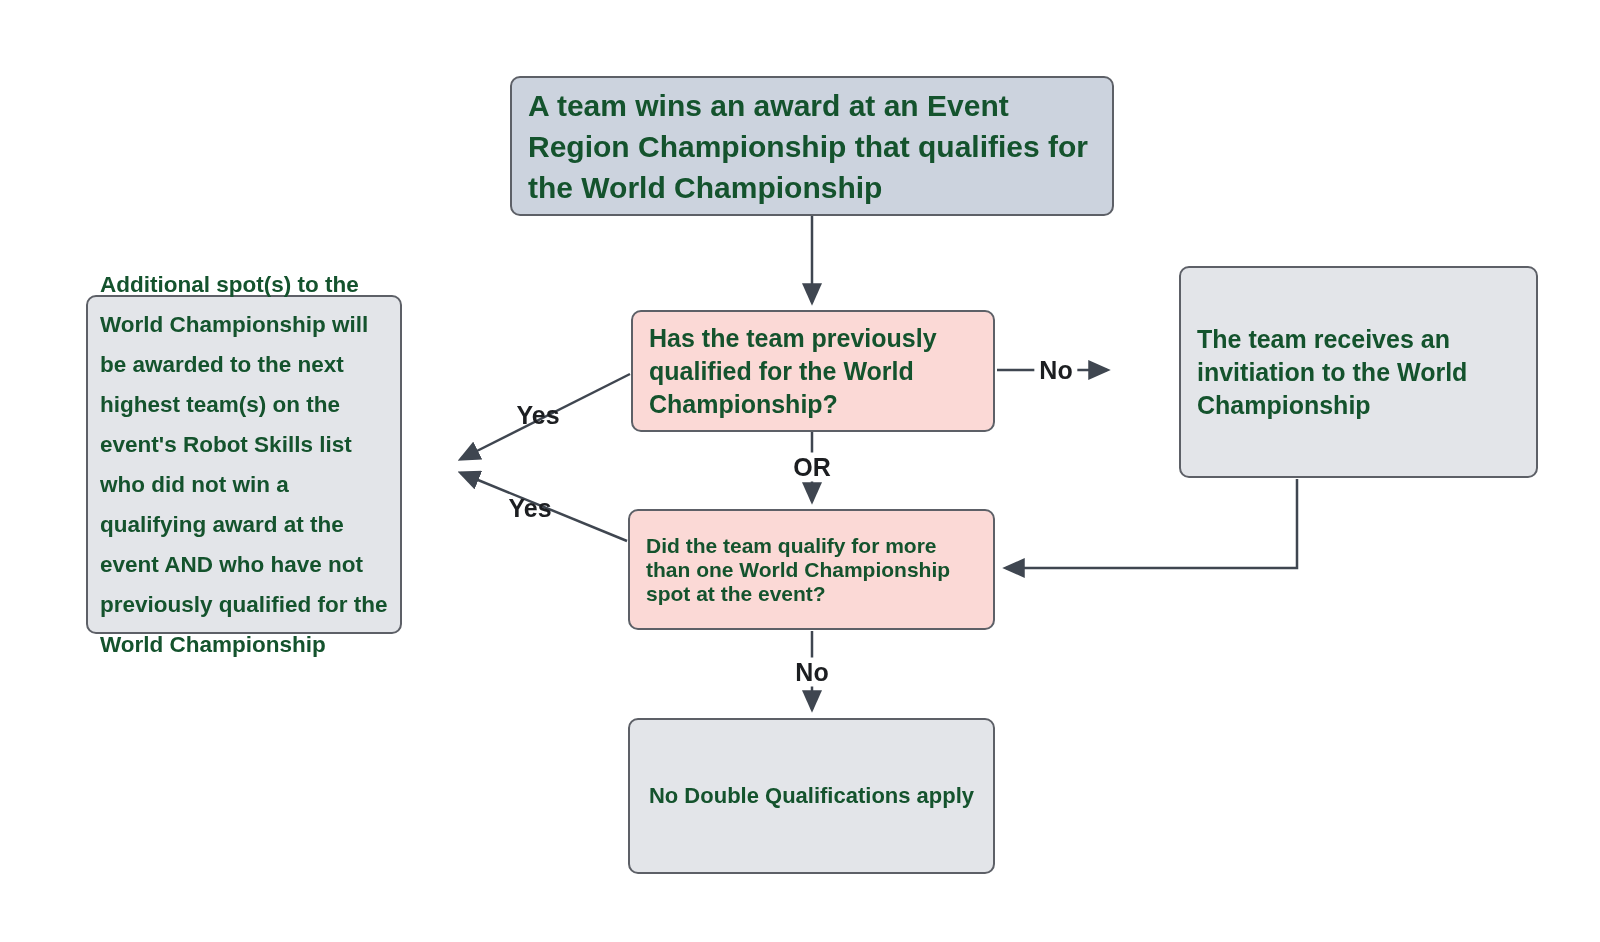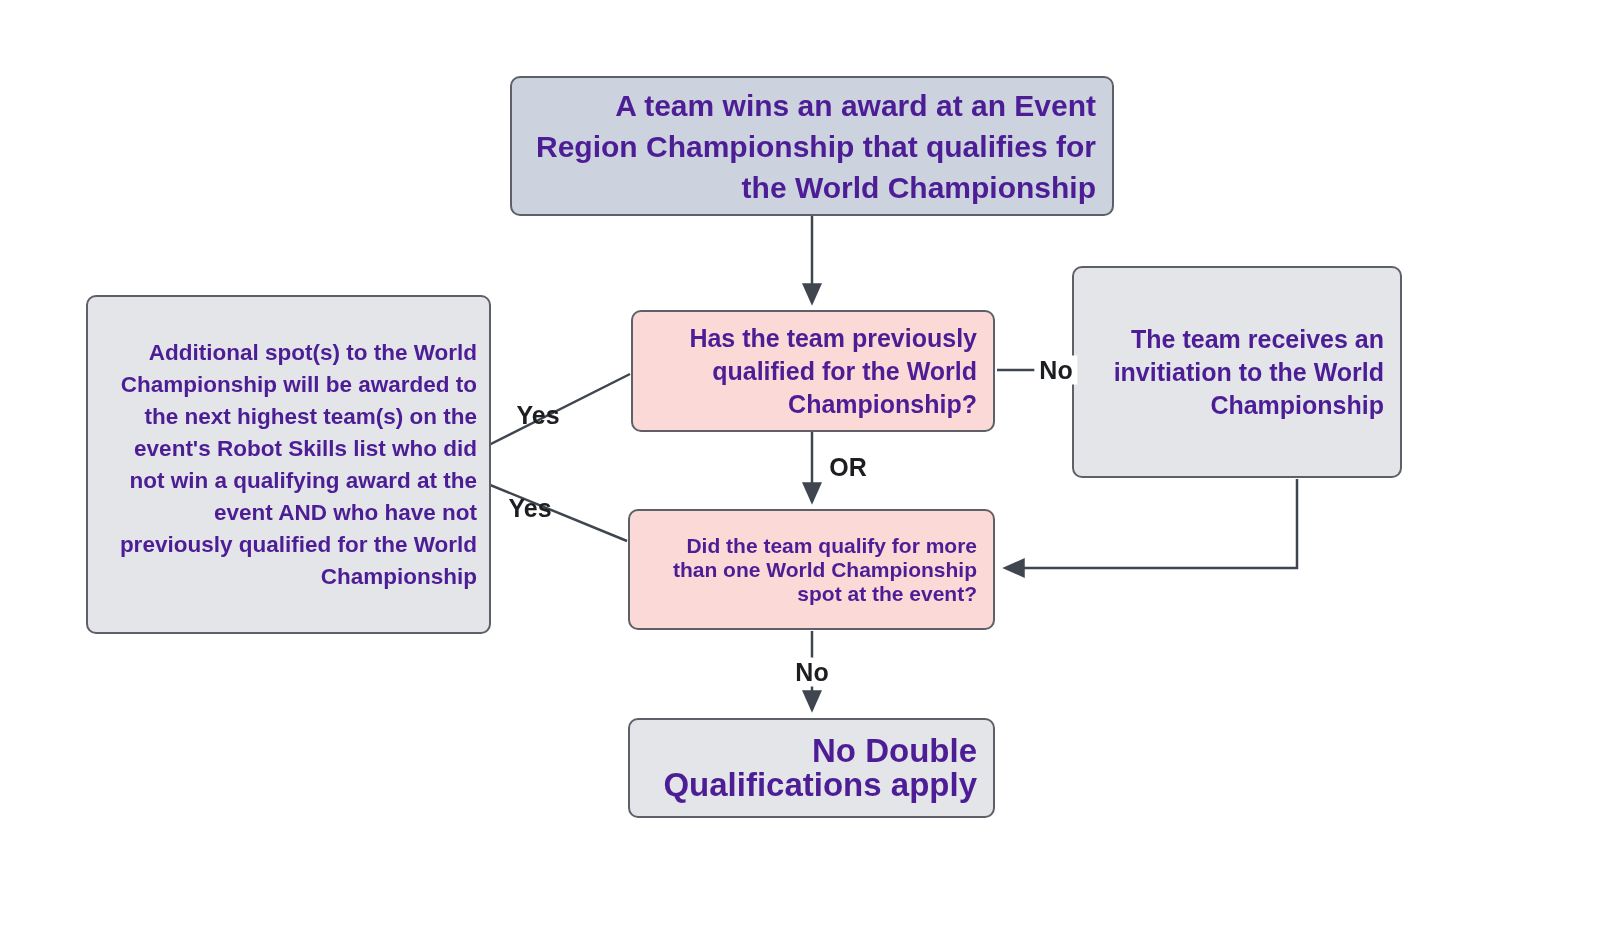--- a/index.html
+++ b/index.html
@@ -28,22 +28,22 @@
     fill: none;
   }
   .node {
     position: absolute;
     box-sizing: border-box;
     border: 2px solid var(--border, #5d6067);
     border-radius: 10px;
     display: flex;
     align-items: center;
     justify-content: center;
-    text-align: right;
-    color: #4c1d95;
+    text-align: left;
+    color: #14532d;
     font-weight: bold;
     padding: 8px 16px;
   }
   .node-start {
     left: 510px; top: 76px; width: 604px; height: 140px;
     background: var(--start-fill, #ccd3de);
     font-size: 30px;
     line-height: 41px;
   }
   .node-decision {
@@ -56,48 +56,48 @@
   }
   .node-q2 {
     left: 628px; top: 509px; width: 367px; height: 121px;
     font-size: 21px;
     line-height: 24px;
   }
   .node-process {
     background: var(--process-fill, #e3e5e9);
   }
   .node-invite {
-    left: 1072px; top: 266px; width: 330px; height: 212px;
+    left: 1179px; top: 266px; width: 359px; height: 212px;
     font-size: 25px;
     line-height: 33px;
   }
   .node-additional {
-    left: 86px; top: 295px; width: 405px; height: 339px;
+    left: 86px; top: 295px; width: 316px; height: 339px;
     font-size: 22.5px;
-    line-height: 32px;
+    line-height: 40px;
     padding: 8px 12px;
   }
   .node-nodouble {
-    left: 628px; top: 718px; width: 367px; height: 100px;
-    font-size: 33px;
+    left: 628px; top: 718px; width: 367px; height: 156px;
+    font-size: 22px;
     line-height: 34px;
   }
   .edge-label {
     position: absolute;
     transform: translate(-50%, -50%);
     font-size: 25px;
     font-weight: bold;
     color: #1c1e21;
     background: #ffffff;
     padding: 0 5px;
     white-space: nowrap;
     text-align: right;
   }
   .label-no1  { left: 1056px; top: 370px; }
-  .label-or   { left: 848px;  top: 467px; }
+  .label-or   { left: 812px;  top: 467px; }
   .label-yes1 { left: 538px;  top: 415px; background: transparent; }
   .label-yes2 { left: 530px;  top: 508px; background: transparent; }
   .label-no2  { left: 812px;  top: 672px; }
 </style>
 </head>
 <body>
 
 <div class="canvas">
 
   <svg class="edges" viewBox="0 0 1600 942">

